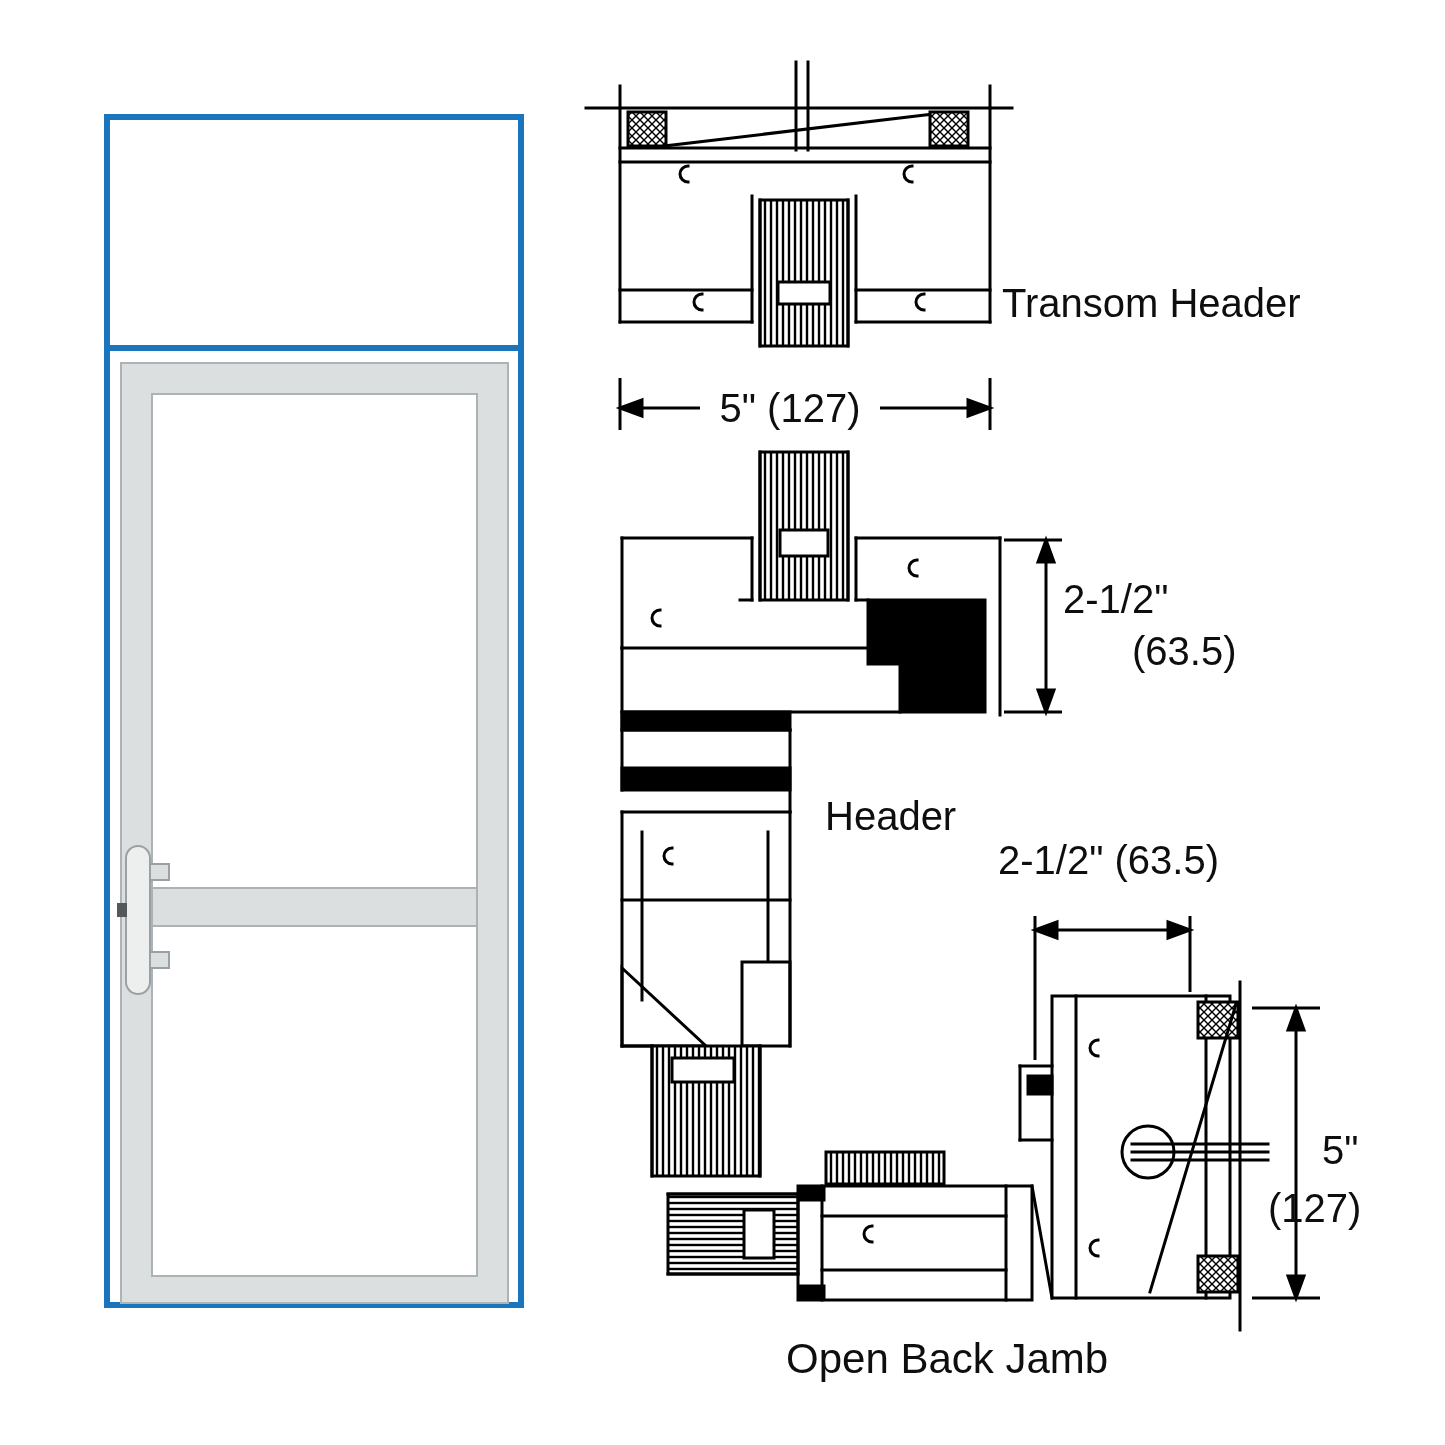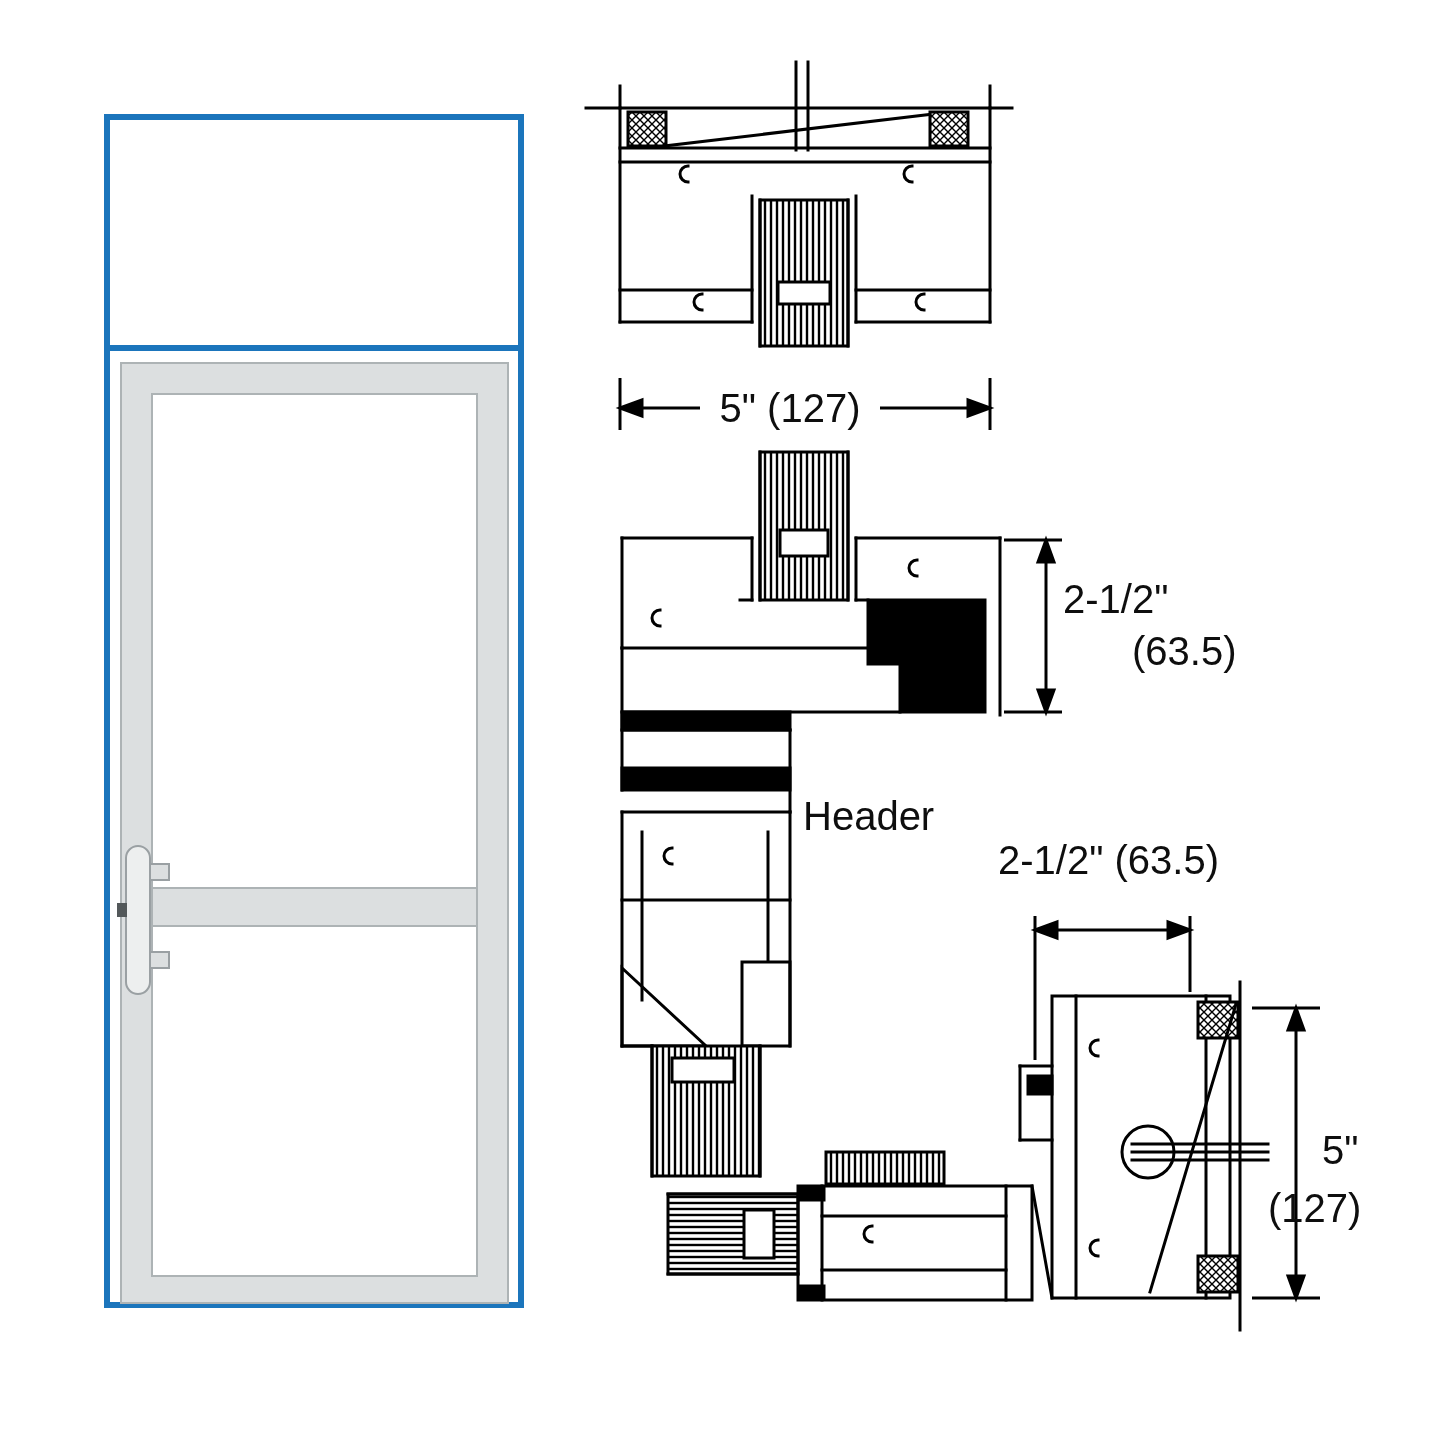--- a/index.html
+++ b/index.html
@@ -197,27 +197,29 @@
 
   <g stroke="#000" stroke-width="3" fill="#000">
     <line x1="1252" y1="1008" x2="1320" y2="1008" fill="none"></line>
     <line x1="1252" y1="1298" x2="1320" y2="1298" fill="none"></line>
     <line x1="1296" y1="1008" x2="1296" y2="1298" fill="none"></line>
     <polygon points="1296,1008 1288,1030 1304,1030"></polygon>
     <polygon points="1296,1298 1288,1276 1304,1276"></polygon>
   </g>
 </svg>
 
+  <div class="lbl" style="left:1002px;top:281px;">Transom Header</div>
 
   <div class="lbl center" style="left:690px;top:386px;width:200px;">5" (127)</div>
 
   <div class="lbl" style="left:1063px;top:577px;">2-1/2"</div>
   <div class="lbl" style="left:1132px;top:629px;">(63.5)</div>
 
-  <div class="lbl" style="left:803px;top:794px;">Header</div>
+  <div class="lbl" style="left:825px;top:794px;">Header</div>
 
   <div class="lbl" style="left:998px;top:838px;">2-1/2" (63.5)</div>
 
   <div class="lbl" style="left:1322px;top:1128px;">5"</div>
   <div class="lbl" style="left:1268px;top:1186px;">(127)</div>
 
+  <div class="lbl big" style="left:786px;top:1336px;">Open Back Jamb</div>
 
 </div>
 
 </body></html>

